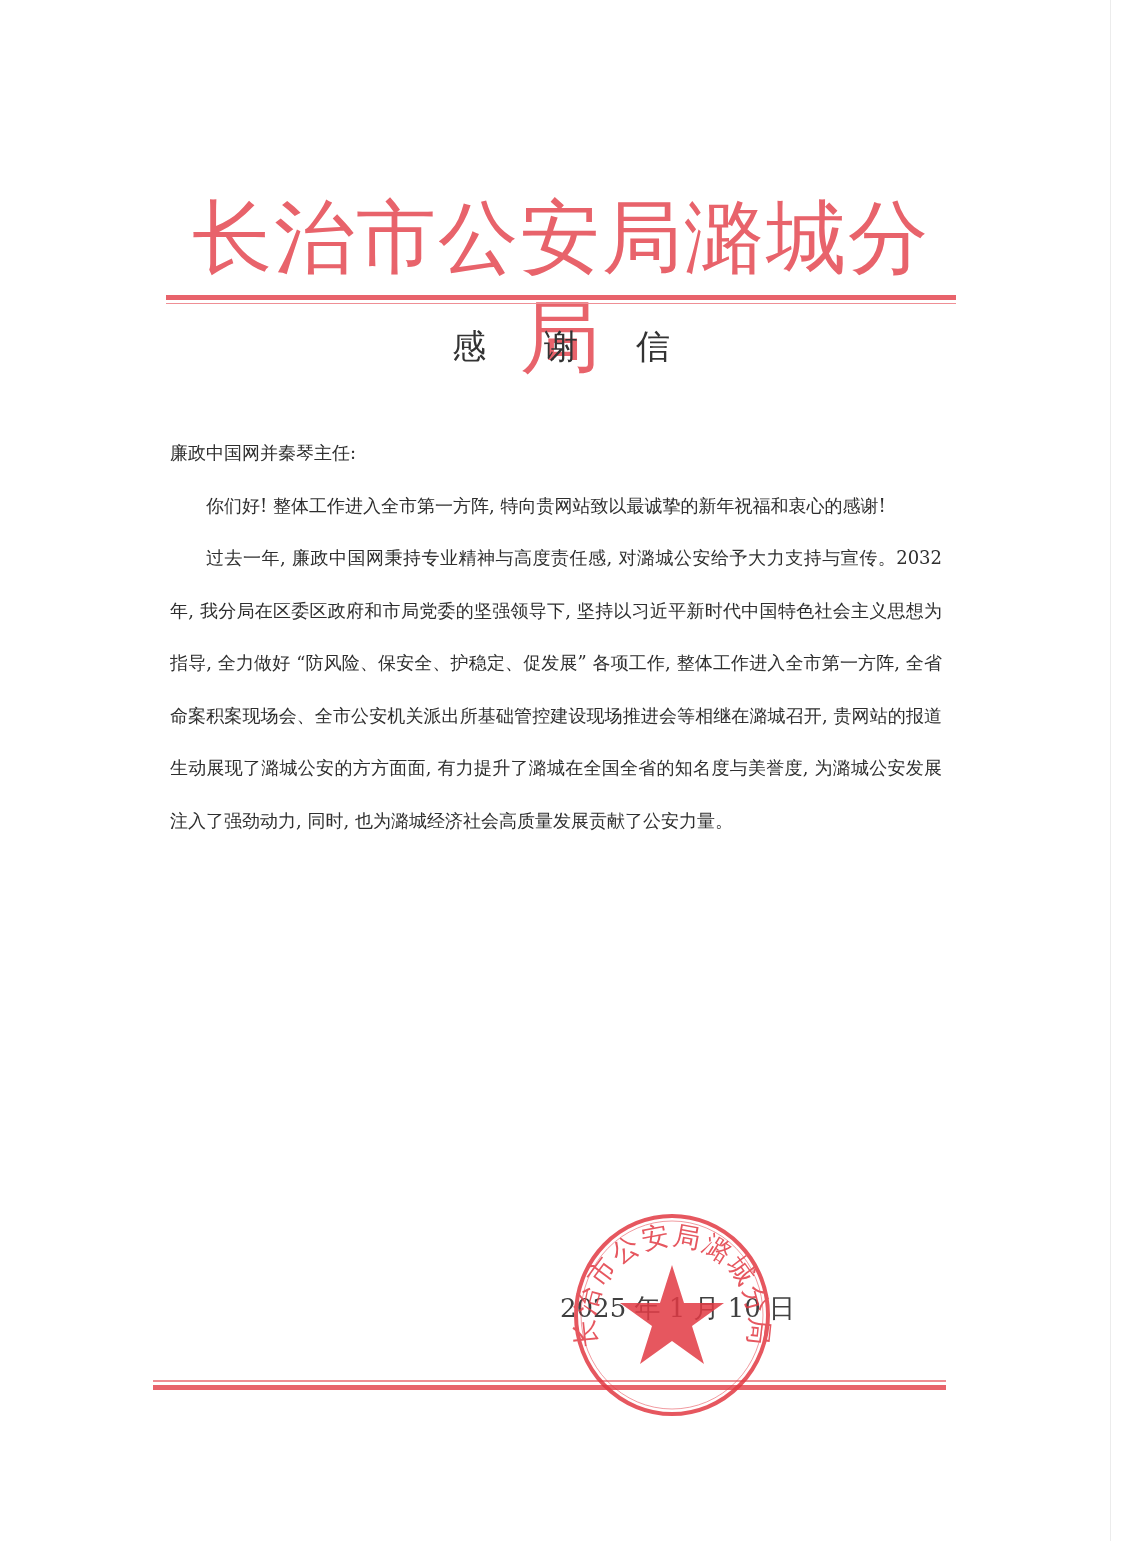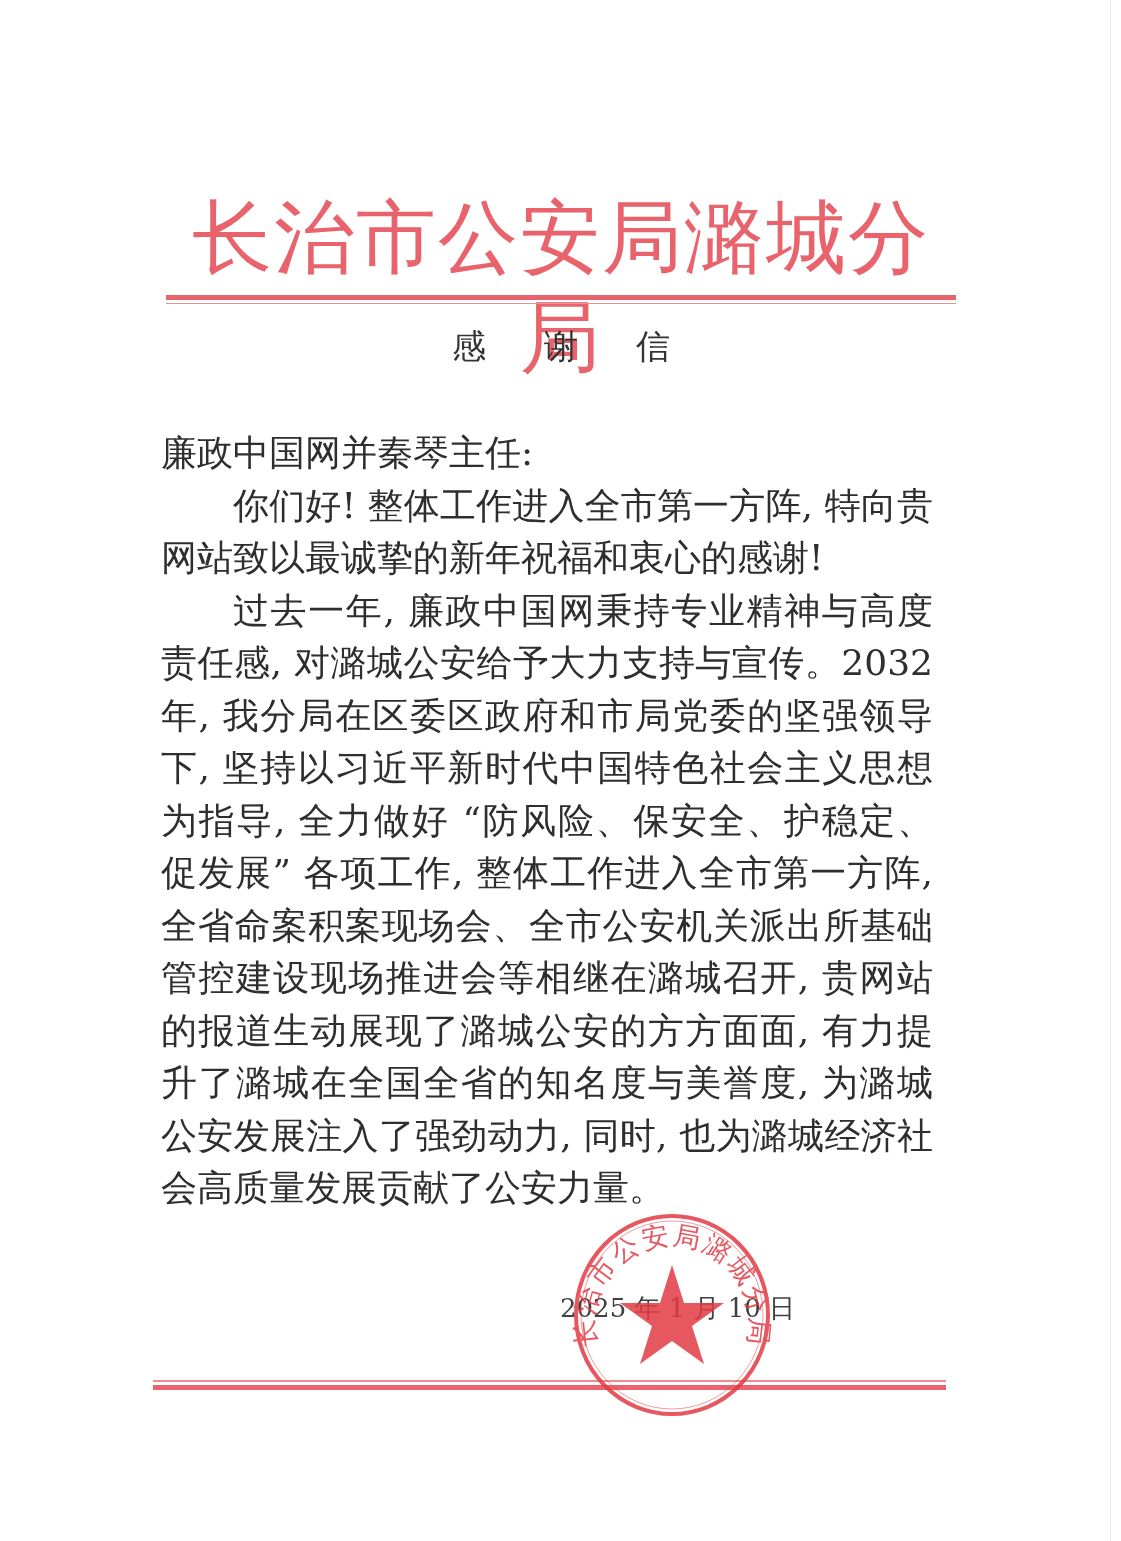--- a/index.html
+++ b/index.html
@@ -14,22 +14,22 @@
     font-family: "DejaVu Serif", "Liberation Serif", serif;
   }
   .rule-thick { position: absolute; height: 5px; background: #e8636b; }
   .rule-thin { position: absolute; height: 1px; background: #ef8f95; }
   .doc-title {
     position: absolute; left: 166px; top: 318px; width: 790px; text-align: center;
     font-size: 34px; line-height: 56px; color: #333; font-weight: normal; letter-spacing: 58px;
     padding-left: 58px; box-sizing: border-box;
   }
   .body-text {
-    position: absolute; left: 161px; top: 427px; width: 772px;
-    font-size: 36px; line-height: 52.5px; color: #2e2e2e;
+    position: absolute; left: 170px; top: 427px; width: 772px;
+    font-size: 18px; line-height: 52.5px; color: #2e2e2e;
   }
   .body-text p { margin: 0; text-align: justify; }
   .indent { text-indent: 2em; }
   .date {
     position: absolute; left: 560px; top: 1288px; font-size: 26px; line-height: 40px; color: #404040;
     z-index: 2;
   }
   .seal {
     position: absolute; left: 572px; top: 1213px; width: 200px; height: 205px; z-index: 3; opacity: 0.85;
   }

